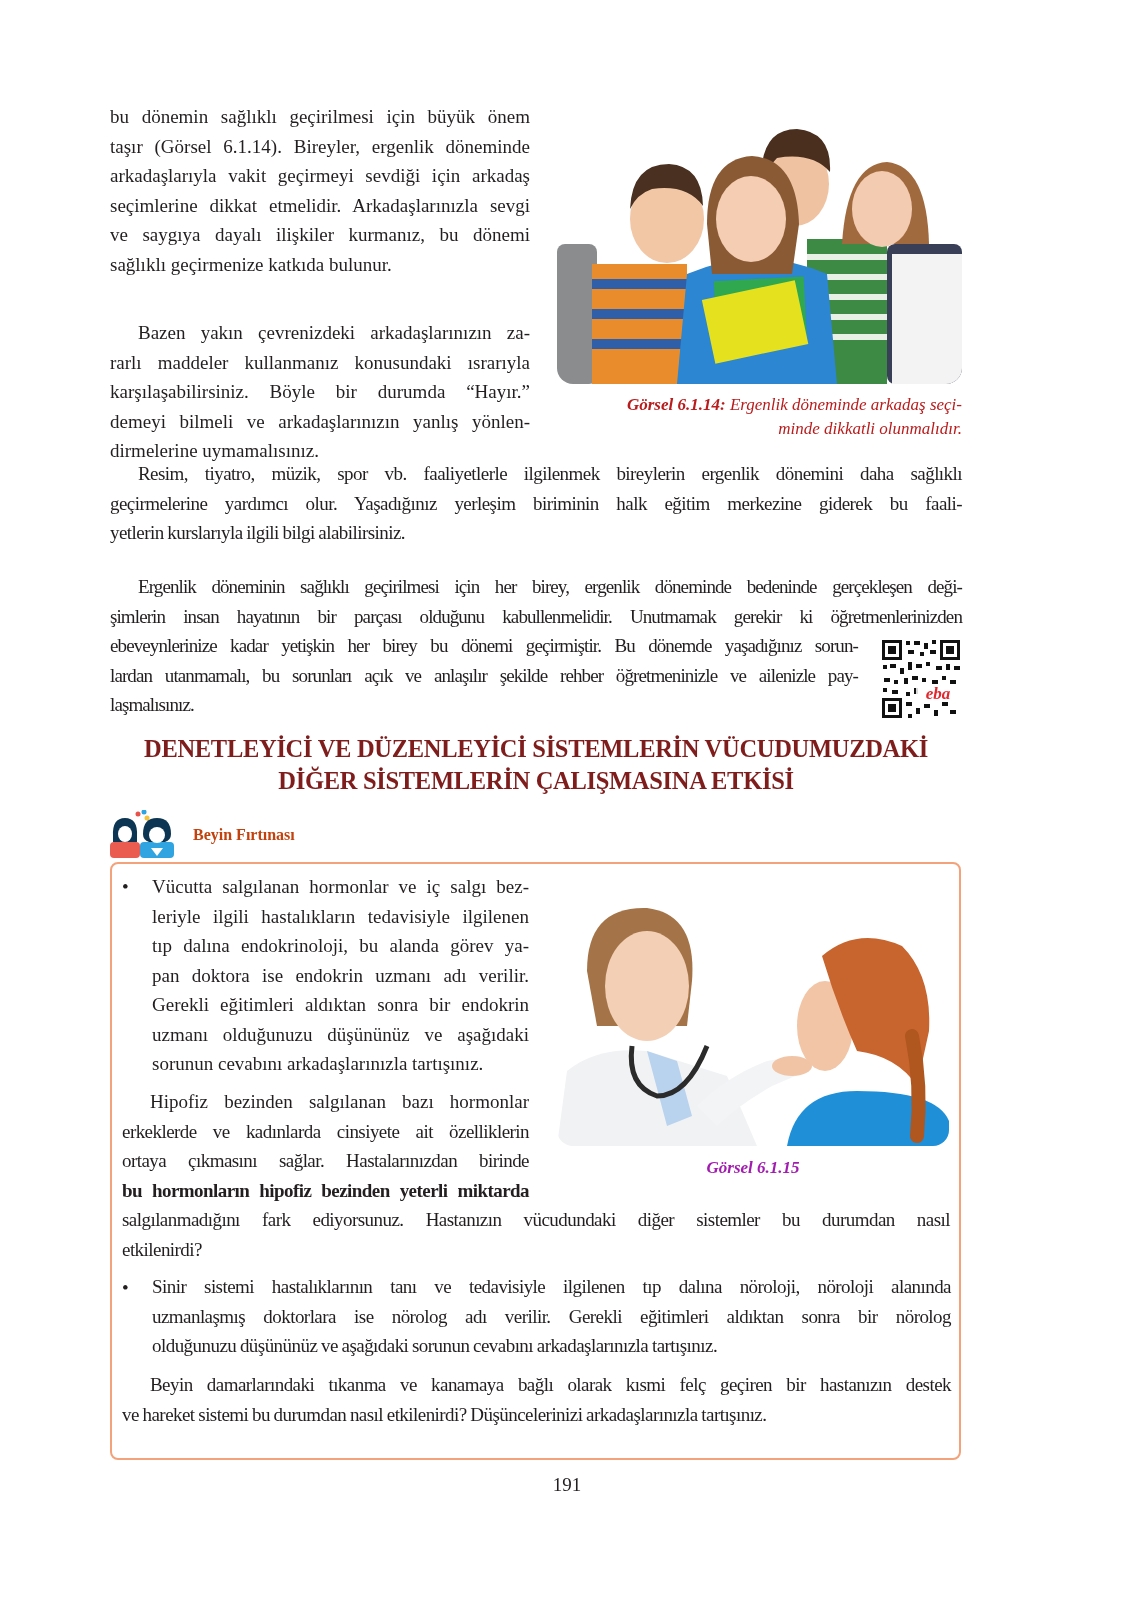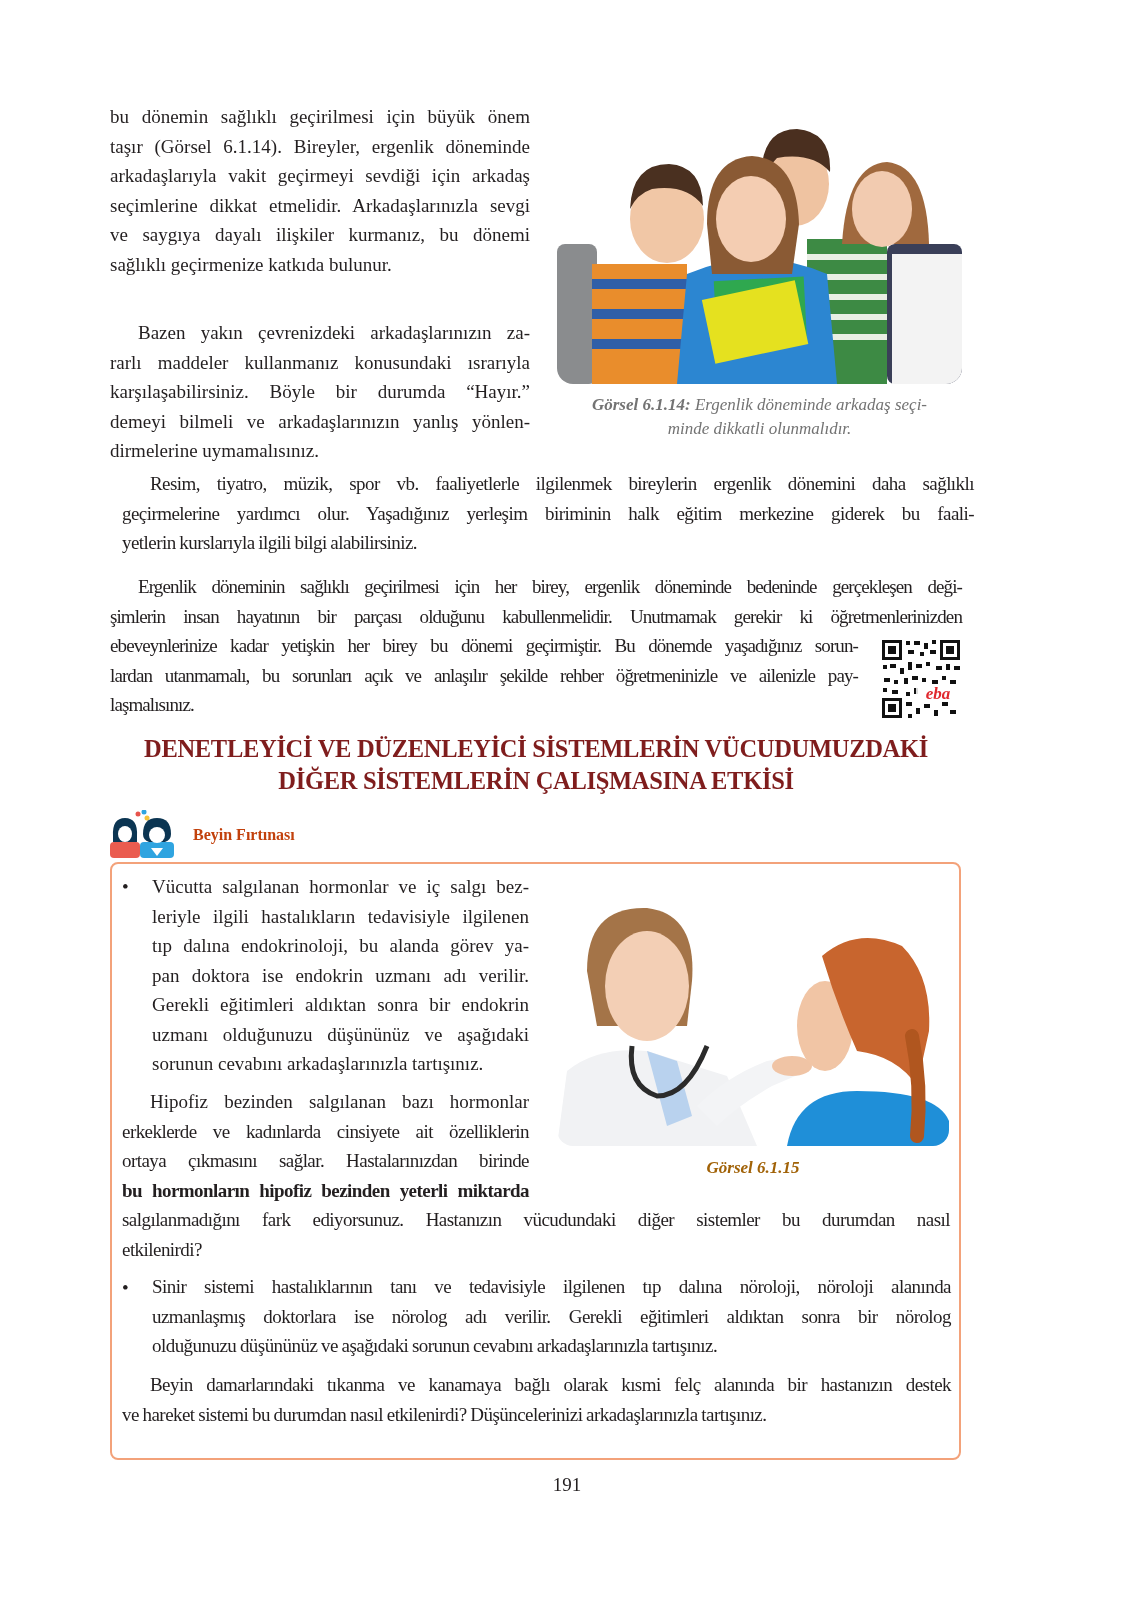--- a/index.html
+++ b/index.html
@@ -8,22 +8,22 @@
   .page { position: absolute; left: 0; top: 0; width: 1134px; height: 1616px; }
 
   .p { position: absolute; font-size: 19px; line-height: 29.5px; text-align: justify; margin: 0; }
   .p .line { display: block; white-space: nowrap; text-align-last: justify; }
   .p .line.last { text-align-last: left; }
   .cond { letter-spacing: -0.55px; word-spacing: -0.5px; }
 
   
   .photo1 { position: absolute; left: 557px; top: 114px; width: 405px; height: 270px;
             border-radius: 16px; overflow: hidden; background: #fff; }
-  .caption1 { position: absolute; left: 557px; top: 393px; width: 405px; text-align: center;
-              font-style: italic; font-size: 17px; line-height: 24px; color: #737373; }
+  .caption1 { position: absolute; left: 557px; top: 393px; width: 405px; text-align: right;
+              font-style: italic; font-size: 17px; line-height: 24px; color: #b91c1c; }
   .caption1 b { font-weight: bold; }
 
   
   .qr { position: absolute; left: 880px; top: 638px; width: 82px; height: 82px; }
 
   
   .heading { position: absolute; left: 110px; top: 733px; width: 852px; text-align: center;
              color: #7f1d1d; font-weight: bold; font-size: 24.5px; line-height: 32px;
              letter-spacing: -0.3px; }
 
@@ -31,21 +31,21 @@
   .bf-icon { position: absolute; left: 110px; top: 810px; width: 66px; height: 48px; }
   .bf-title { position: absolute; left: 193px; top: 826px; color: #c2410c; font-weight: bold; font-size: 16px; }
 
   .box { position: absolute; left: 110px; top: 862px; width: 851px; height: 598px;
          border: 2px solid #f3a27a; border-radius: 8px; box-sizing: border-box; }
 
   .bullet { position: absolute; font-size: 19px; }
   .photo2 { position: absolute; left: 557px; top: 886px; width: 392px; height: 260px;
             border-radius: 0 0 16px 16px; overflow: hidden; background: #fff; }
   .caption2 { position: absolute; left: 557px; top: 1158px; width: 392px; text-align: center;
-              font-style: italic; font-weight: bold; font-size: 17px; color: #a16207; }
+              font-style: italic; font-weight: bold; font-size: 17px; color: #a21caf; }
 
   .pagenum { position: absolute; left: 0; width: 1134px; top: 1474px; text-align: center; font-size: 19px; }
 </style>
 </head>
 <body>
 
 <div class="page">
 
   <div class="p" style="left:110px; top:102px; width:420px;">
     <span class="line">bu dönemin sağlıklı geçirilmesi için büyük önem</span>
@@ -96,21 +96,21 @@
       <ellipse cx="194" cy="105" rx="35" ry="43" fill="#f4cdb2"></ellipse>
       <rect x="158" y="165" width="90" height="60" fill="#2fa84f" transform="rotate(-3 200 190)"></rect>
       <rect x="150" y="175" width="95" height="65" fill="#e5e11f" transform="rotate(-12 200 205)"></rect>
     </svg>
   </div>
   <div class="caption1">
     <div><b>Görsel 6.1.14:</b><span> Ergenlik döneminde arkadaş seçi-</span></div>
     <div>minde dikkatli olunmalıdır.</div>
   </div>
 
-  <div class="p cond" style="left:110px; top:469px; width:852px;margin-left:12px;">
+  <div class="p cond" style="left:110px; top:459px; width:852px;">
     <span class="line" style="padding-left:28px;">Resim, tiyatro, müzik, spor vb. faaliyetlerle ilgilenmek bireylerin ergenlik dönemini daha sağlıklı</span>
     <span class="line">geçirmelerine yardımcı olur. Yaşadığınız yerleşim biriminin halk eğitim merkezine giderek bu faali-</span>
     <span class="line last">yetlerin kurslarıyla ilgili bilgi alabilirsiniz.</span>
   </div>
 
   <div class="p cond" style="left:110px; top:572px; width:852px; letter-spacing:-0.9px;">
     <span class="line" style="padding-left:28px;">Ergenlik döneminin sağlıklı geçirilmesi için her birey, ergenlik döneminde bedeninde gerçekleşen deği-</span>
     <span class="line">şimlerin insan hayatının bir parçası olduğunu kabullenmelidir. Unutmamak gerekir ki öğretmenlerinizden</span>
     <span class="line" style="width:748px;">ebeveynlerinize kadar yetişkin her birey bu dönemi geçirmiştir. Bu dönemde yaşadığınız sorun-</span>
     <span class="line" style="width:748px;">lardan utanmamalı, bu sorunları açık ve anlaşılır şekilde rehber öğretmeninizle ve ailenizle pay-</span>
@@ -237,18 +237,18 @@
   <div class="caption2">Görsel 6.1.15</div>
 
   <div class="bullet" style="left:122px; top:1277px;">•</div>
   <div class="p cond" style="left:152px; top:1272px; width:799px;">
     <span class="line">Sinir sistemi hastalıklarının tanı ve tedavisiyle ilgilenen tıp dalına nöroloji, nöroloji alanında</span>
     <span class="line">uzmanlaşmış doktorlara ise nörolog adı verilir. Gerekli eğitimleri aldıktan sonra bir nörolog</span>
     <span class="line last">olduğunuzu düşününüz ve aşağıdaki sorunun cevabını arkadaşlarınızla tartışınız.</span>
   </div>
 
   <div class="p cond" style="left:122px; top:1370px; width:829px;">
-    <span class="line" style="padding-left:28px;">Beyin damarlarındaki tıkanma ve kanamaya bağlı olarak kısmi felç alanında bir hastanızın destek</span>
+    <span class="line" style="padding-left:28px;">Beyin damarlarındaki tıkanma ve kanamaya bağlı olarak kısmi felç geçiren bir hastanızın destek</span>
     <span class="line last">ve hareket sistemi bu durumdan nasıl etkilenirdi? Düşüncelerinizi arkadaşlarınızla tartışınız.</span>
   </div>
 
   <div class="pagenum">191</div>
 </div>
 
 </body></html>

